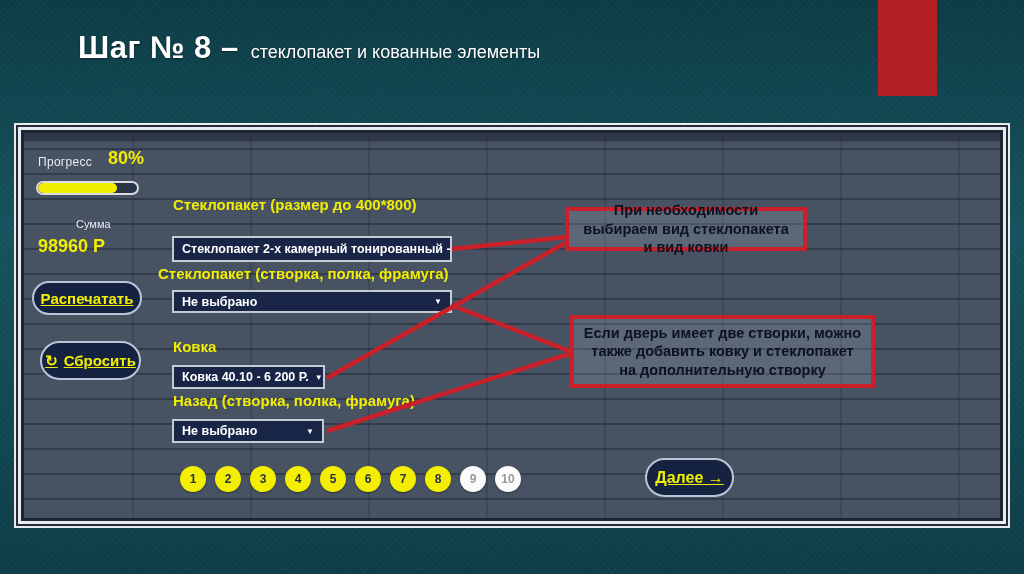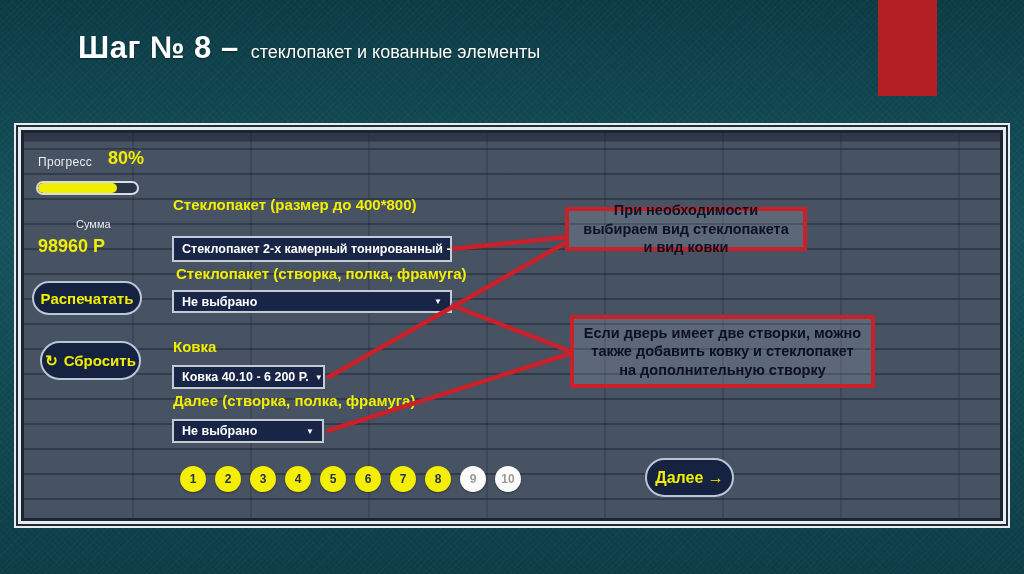--- a/index.html
+++ b/index.html
@@ -40,37 +40,37 @@
   .progress-value { left:108px; top:148px; font-size:18px; font-weight:bold; }
   .progress-bar { position:absolute; left:36px; top:181px; width:103px; height:14px; border:2px solid #d9dde2; border-radius:8px; background:#2b3549; overflow:hidden; }
   .progress-fill { height:100%; background:#f2ee00; border-radius:6px; }
 
   .sum-label { left:44px; top:218px; font-size:11px;margin-left:32px; }
   .sum-value { left:38px; top:236px; font-size:18px; font-weight:bold; }
 
   .pill-btn {
     position:absolute; display:flex; align-items:center; justify-content:center; gap:6px;
     background:#152341; border:2px solid #b9c6d8; border-radius:20px;
-    color:#f2ee00; font-weight:bold; font-size:15px; cursor:pointer; white-space:nowrap;
+    color:#f2ee00; font-weight:bold; font-size:15px; cursor:pointer; white-space:nowrap;text-decoration:underline;
   }
   .print-btn { left:32px; top:281px; width:110px; height:34px; }
   .reset-btn { left:40px; top:341px; width:101px; height:39px; }
 
   .section-title { left:330px; top:157px; font-size:17px; font-weight:bold; color:#e0502e; }
 
   .field-label { position:absolute; font-size:15px; font-weight:bold; color:#f2ee00; white-space:nowrap; }
   .dropdown {
     position:absolute; display:flex; align-items:center;
     background:#182547; border:2px solid #c3cad2; cursor:pointer;
     color:#ffffff; font-weight:bold; font-size:12.5px; padding:0 8px; white-space:nowrap; overflow:hidden;
   }
   .dropdown .caret { margin-left:auto; font-size:8px; color:#ffffff; padding-left:6px; }
 
   .lbl-1 { left:173px; top:196px; }  .dd-1 { left:172px; top:236px; width:280px; height:26px; }
-  .lbl-2 { left:176px; top:265px; }  .dd-2 { left:172px; top:290px; width:280px; height:23px; }
+  .lbl-2 { left:158px; top:265px; }  .dd-2 { left:172px; top:290px; width:280px; height:23px; }
   .lbl-3 { left:173px; top:338px; }  .dd-3 { left:172px; top:365px; width:153px; height:24px;padding-left:8px; }
   .lbl-4 { left:173px; top:392px; }  .dd-4 { left:172px; top:419px; width:152px; height:24px; }
 
   .pagination { position:absolute; left:180px; top:466px; display:flex; gap:9px; }
   .page-dot {
     width:26px; height:26px; border-radius:50%; display:flex; align-items:center; justify-content:center;
     font-size:12px; font-weight:bold; cursor:pointer; box-shadow:0 1px 2px rgba(0,0,0,.35);
   }
   .page-dot.active   { background:#f4ee00; color:#273246; }
   .page-dot.inactive { background:#fbfbfb; color:#9a9a9a; }
@@ -129,21 +129,21 @@
     <span>Не выбрано</span>
     <span class="caret">▼</span>
   </div>
 
   <div class="field-label lbl-3">Ковка</div>
   <div class="dropdown dd-3">
     <span>Ковка 40.10 - 6 200 Р.</span>
     <span class="caret">▼</span>
   </div>
 
-  <div class="field-label lbl-4">Далее (створка, полка, фрамуга)</div>
+  <div class="field-label lbl-4">Назад (створка, полка, фрамуга)</div>
   <div class="dropdown dd-4">
     <span>Не выбрано</span>
     <span class="caret">▼</span>
   </div>
 
   <div class="pagination">
     <span class="page-dot active">1</span>
     <span class="page-dot active">2</span>
     <span class="page-dot active">3</span>
     <span class="page-dot active">4</span>

